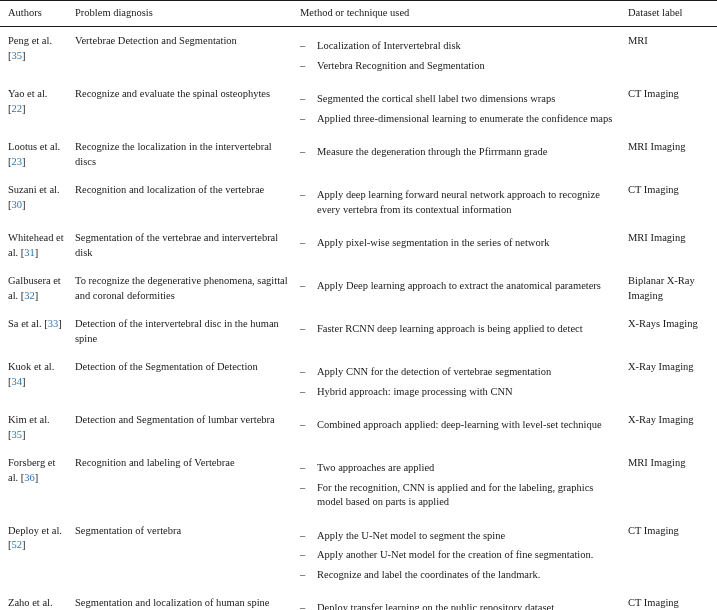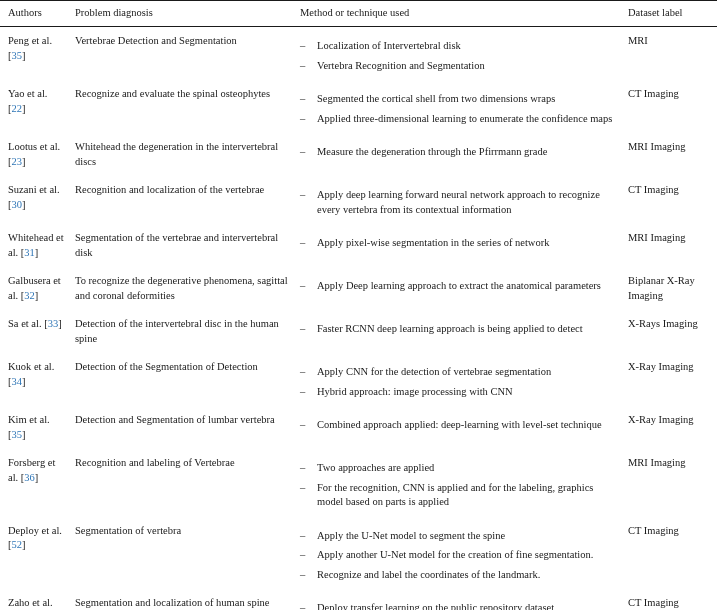--- a/index.html
+++ b/index.html
@@ -94,32 +94,32 @@
             </div>
           </td>
           <td class="dataset">MRI</td>
         </tr>
         <tr>
           <td class="authors"><span>Yao et al. </span><span class="cite"><span>[</span><span class="ref">22</span><span>]</span></span></td>
           <td class="diagnosis">Recognize and evaluate the spinal osteophytes</td>
           <td class="methods">
             <div class="m-item">
               <span class="m-dash">–</span>
-              <span class="m-text">Segmented the cortical shell from two dimensions wraps</span>
+              <span class="m-text">Segmented the cortical shell label two dimensions wraps</span>
             </div>
             <div class="m-item">
               <span class="m-dash">–</span>
               <span class="m-text">Applied three-dimensional learning to enumerate the confidence maps</span>
             </div>
           </td>
           <td class="dataset">CT Imaging</td>
         </tr>
         <tr>
           <td class="authors"><span>Lootus et al. </span><span class="cite"><span>[</span><span class="ref">23</span><span>]</span></span></td>
-          <td class="diagnosis">Whitehead the degeneration in the intervertebral discs</td>
+          <td class="diagnosis">Recognize the localization in the intervertebral discs</td>
           <td class="methods">
             <div class="m-item">
               <span class="m-dash">–</span>
               <span class="m-text">Measure the degeneration through the Pfirrmann grade</span>
             </div>
           </td>
           <td class="dataset">MRI Imaging</td>
         </tr>
         <tr>
           <td class="authors"><span>Suzani et al. </span><span class="cite"><span>[</span><span class="ref">30</span><span>]</span></span></td>

